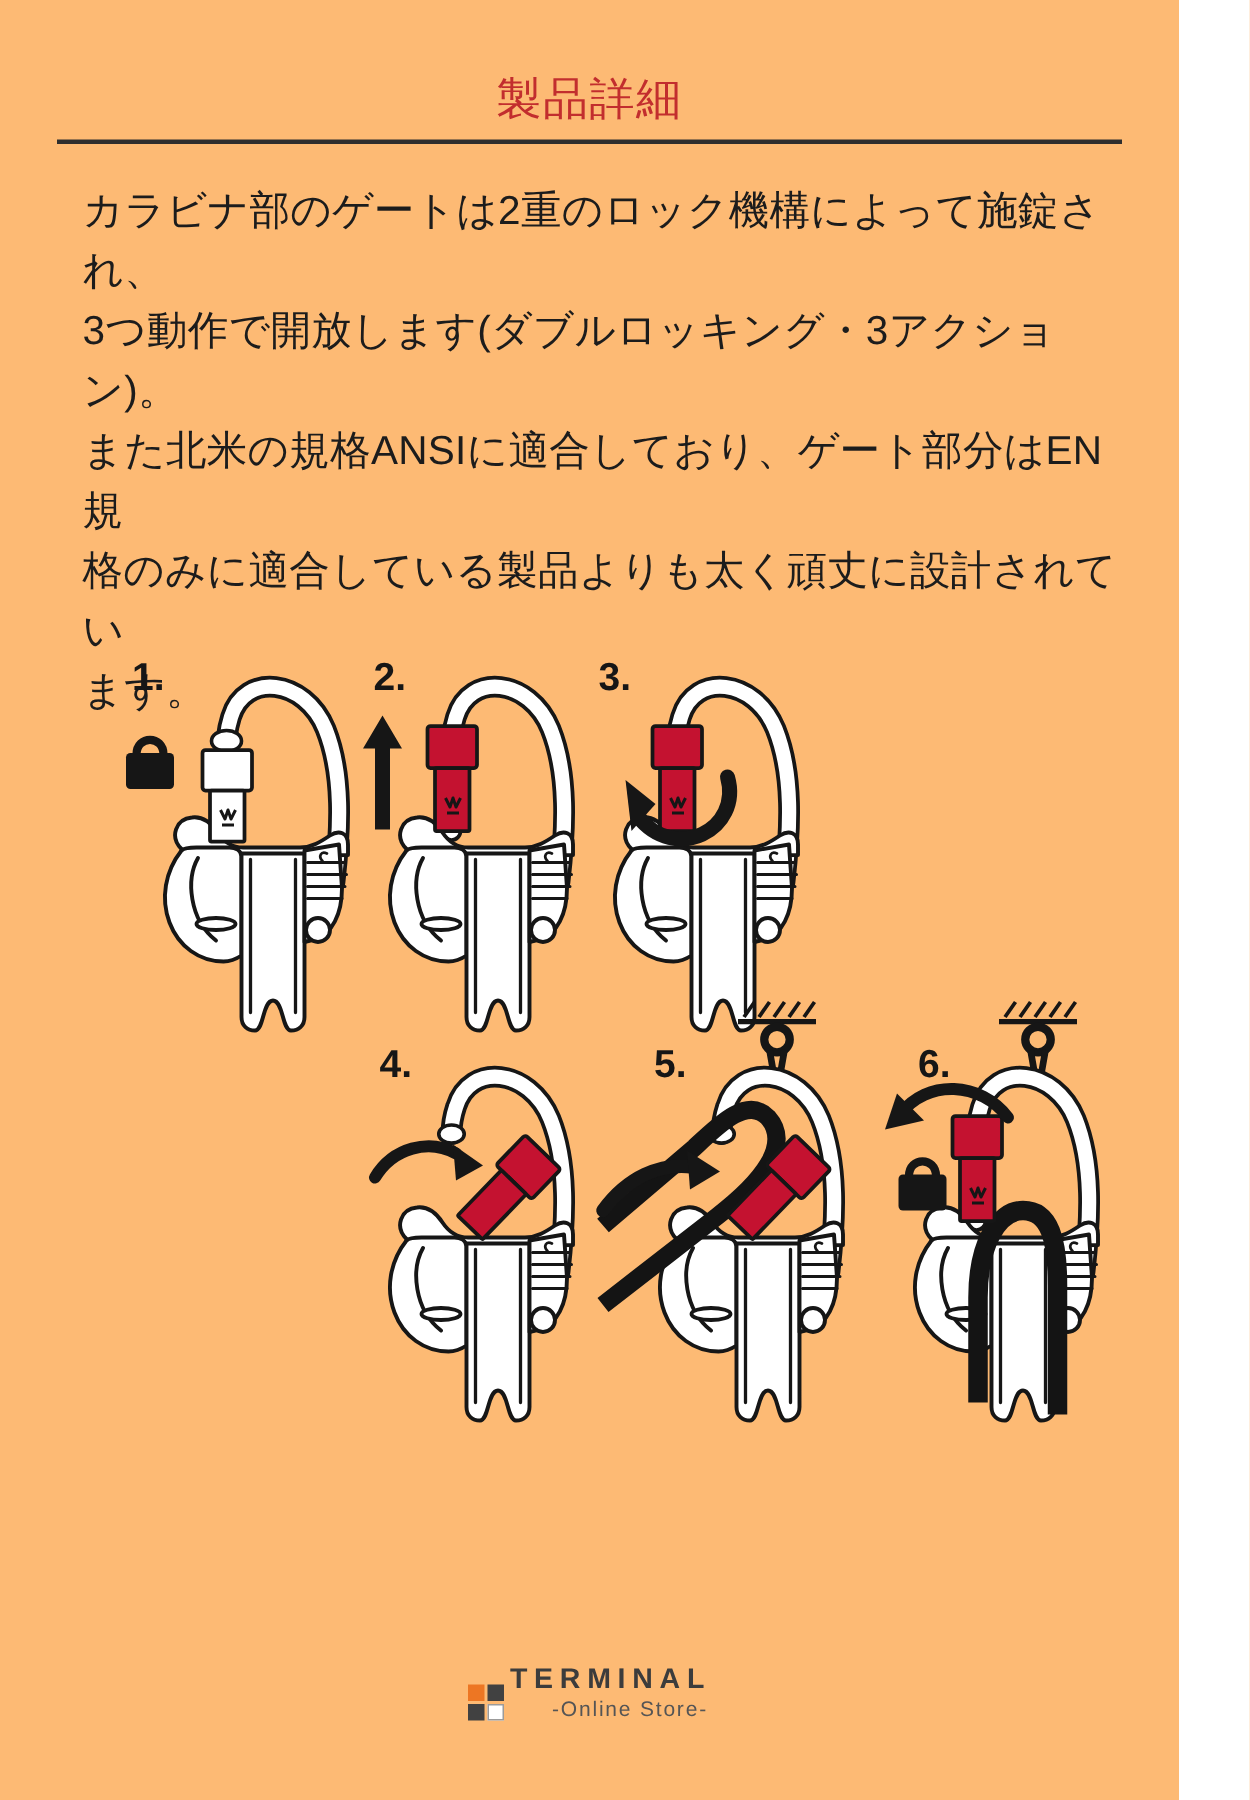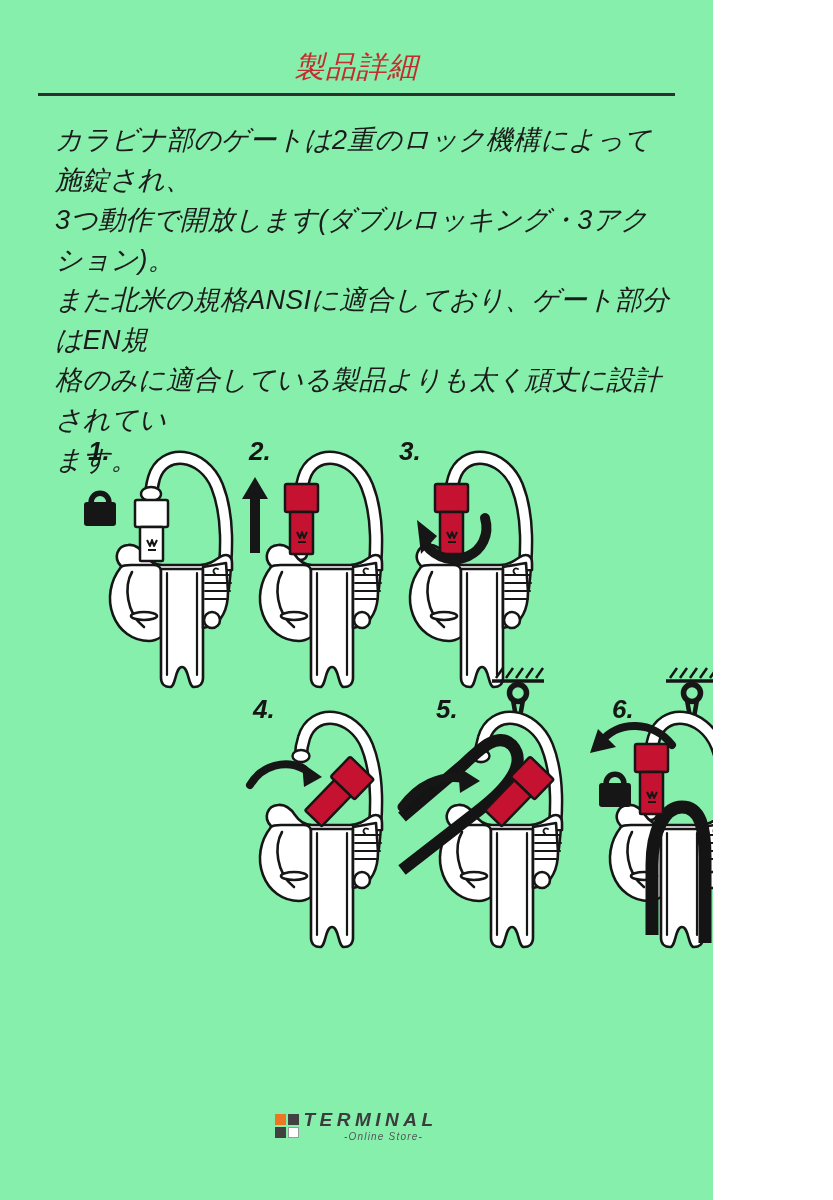--- a/index.html
+++ b/index.html
@@ -5,23 +5,22 @@
   :root{
     --title-red:#c22e2e;
     --sleeve-red:#c41230;
     --line-dark:#2e2e2e;
     --ink:#161616;
     --logo-orange:#ed7623;
     --logo-dark:#414141;
   }
   html,body{margin:0;padding:0;background:#fff;}
   .page{
-    position:relative;width:713px;height:1200px;background:#86efac;overflow:hidden;
+    position:relative;width:786px;height:1200px;background:#fdba74;overflow:hidden;
     font-family:"Liberation Sans",sans-serif;
-    font-style:italic;
   }
   .header{padding-top:50px;}
   .title{
     margin:0;text-align:center;font-size:30px;font-weight:500;
     color:var(--title-red);line-height:34px;letter-spacing:1px;
   }
   .rule{margin:9px 38px 0 38px;border-top:3px solid var(--line-dark);}
   .desc{
     margin:24px 38px 0 55px;font-size:27px;line-height:40px;color:#1c1c1c;
     white-space:pre-line;letter-spacing:0.2px;
@@ -29,28 +28,28 @@
   .figure{position:absolute;left:50px;top:415px;}
   .step-num{font-family:"Liberation Sans",sans-serif;font-size:26px;font-weight:bold;fill:var(--ink);}
   .tube-out{fill:none;stroke:var(--ink);stroke-width:14.5;stroke-linecap:round;}
   .tube-in{fill:none;stroke:#ffffff;stroke-width:9.5;stroke-linecap:round;}
   .sleeve-white{fill:#ffffff;}
   .sleeve-red{fill:var(--sleeve-red);}
   .arr-stroke{fill:none;stroke:var(--ink);stroke-linecap:round;}
   .arr-head{fill:var(--ink);stroke:none;}
   .rope{fill:none;stroke:#141414;stroke-linecap:butt;}
   .outline-fill{fill:#fff;stroke:var(--ink);stroke-width:2.4;}
-  .footer{position:absolute;top:1110px;left:0;width:100%;display:flex;justify-content:center;align-items:flex-start;gap:4px;}
+  .footer{position:absolute;top:1110px;left:0;width:100%;display:flex;justify-content:center;align-items:flex-end;gap:4px;}
   .logo-grid{display:grid;grid-template-columns:11px 11px;grid-auto-rows:11px;gap:2px;margin-top:4px;}
   .sq{display:block;width:11px;height:11px;box-sizing:border-box;}
   .sq-o{background:var(--logo-orange);}
   .sq-d{background:var(--logo-dark);}
   .sq-w{background:#fff;border:1.5px solid #9b9b9b;}
   .brand{font-size:19px;letter-spacing:4.5px;color:#3c3c3c;font-weight:600;line-height:1.1;}
-  .tagline{font-size:10px;color:#555;letter-spacing:1.2px;margin-top:0;text-align:center;padding-left:26px;}
+  .tagline{font-size:14px;color:#555;letter-spacing:1.2px;margin-top:0;text-align:center;padding-left:26px;}
 </style>
 </head>
 <body>
 
 <div class="page">
 
   <header class="header">
     <h1 class="title">製品詳細</h1>
     <div class="rule"></div>
   </header>

